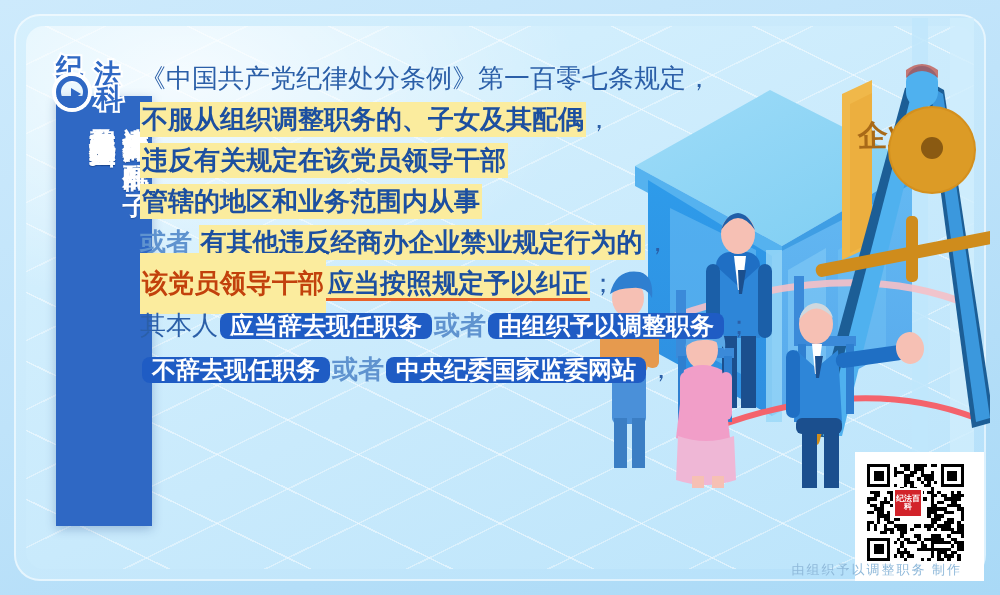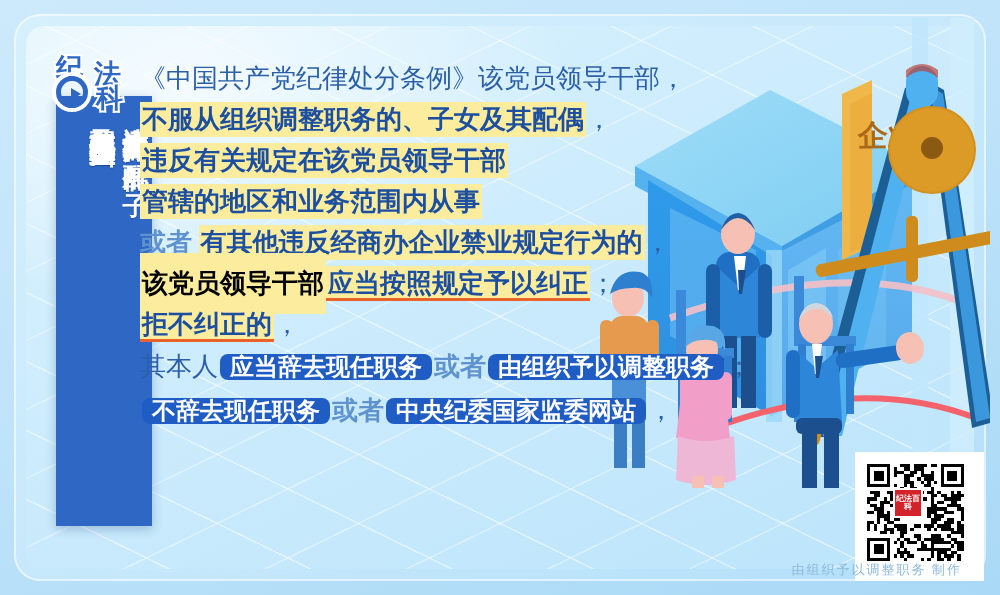--- a/index.html
+++ b/index.html
@@ -84,21 +84,21 @@
   .line{height:41px;line-height:41px;white-space:nowrap;font-size:26px;}
   .plain{color:#2b5fa8;font-weight:normal;}
   .hl{
     background:#fbec9e;color:#1c4fa0;font-weight:bold;
     padding:3px 2px;box-decoration-break:clone;-webkit-box-decoration-break:clone;
   }
   .hl.ul{
     background-image:linear-gradient(#e8622a,#e8622a);
     background-repeat:no-repeat;background-position:0 100%;background-size:100% 3px;margin-top:7px;
   }
-  .hl-part{background:#fbec9e;color:#000000;font-weight:bold;padding:16px 2px;}
+  .hl-part{background:#fbec9e;color:#c2410c;font-weight:bold;padding:16px 2px;}
   .pill{
     background:#1f5cc4;color:#ffffff;font-weight:bold;
     padding:0 10px;border-radius:8px;margin:0 2px;
     font-size:24px;
   }
   .punc{color:#2b5fa8;}
   .sep{color:#5f93cf;font-weight:bold;}
   .lrow{height:44px;line-height:44px;white-space:nowrap;font-size:26px;}
   
   .qrbox{position:absolute;left:855px;top:452px;width:105px;height:105px;background:#fff;padding:12px;z-index:6;}
@@ -272,27 +272,26 @@
     <span class="logo-txt lg1">纪</span>
     <span class="logo-txt lg2">法</span>
     <span class="logo-txt lg3">科</span>
     <span class="lg-circ">
       <span class="lg-play"></span>
     </span>
   </div>
 
   <div class="textblock">
     <div id="statute-lines">
-        <div class="line"><span class="plain">《中国共产党纪律处分条例》该党员领导干部，</span></div>
+        <div class="line"><span class="plain">《中国共产党纪律处分条例》第一百零七条规定，</span></div>
         <div class="line"><span class="hl">不服从组织调整职务的、子女及其配偶</span><span class="punc">，</span></div>
         <div class="line"><span class="hl">违反有关规定在该党员领导干部</span></div>
         <div class="line"><span class="hl">管辖的地区和业务范围内从事</span></div>
         <div class="line"><span class="sep">或者</span><span class="punc"> </span><span class="hl">有其他违反经商办企业禁业规定行为的</span><span class="punc">，</span></div>
         <div class="line"><span class="hl-part">该党员领导干部</span><span class="hl ul">应当按照规定予以纠正</span><span class="punc">；</span></div>
-        <div class="line"><span class="hl ul">拒不纠正的</span><span class="punc">，</span></div>
       </div>
     <div id="consequence-lines">
         <div class="lrow"><span class="plain">其本人</span><span class="pill">应当辞去现任职务</span><span class="sep">或者</span><span class="pill">由组织予以调整职务</span><span class="punc">；</span></div>
         <div class="lrow"><span class="pill">不辞去现任职务</span><span class="sep">或者</span><span class="pill">中央纪委国家监委网站</span><span class="punc">，</span></div>
       </div>
   </div>
 
   <div class="qrbox">
     <svg width="97" height="97" viewBox="0 0 29 29" shape-rendering="crispEdges">
       <rect width="29" height="29" fill="#fff"></rect>

